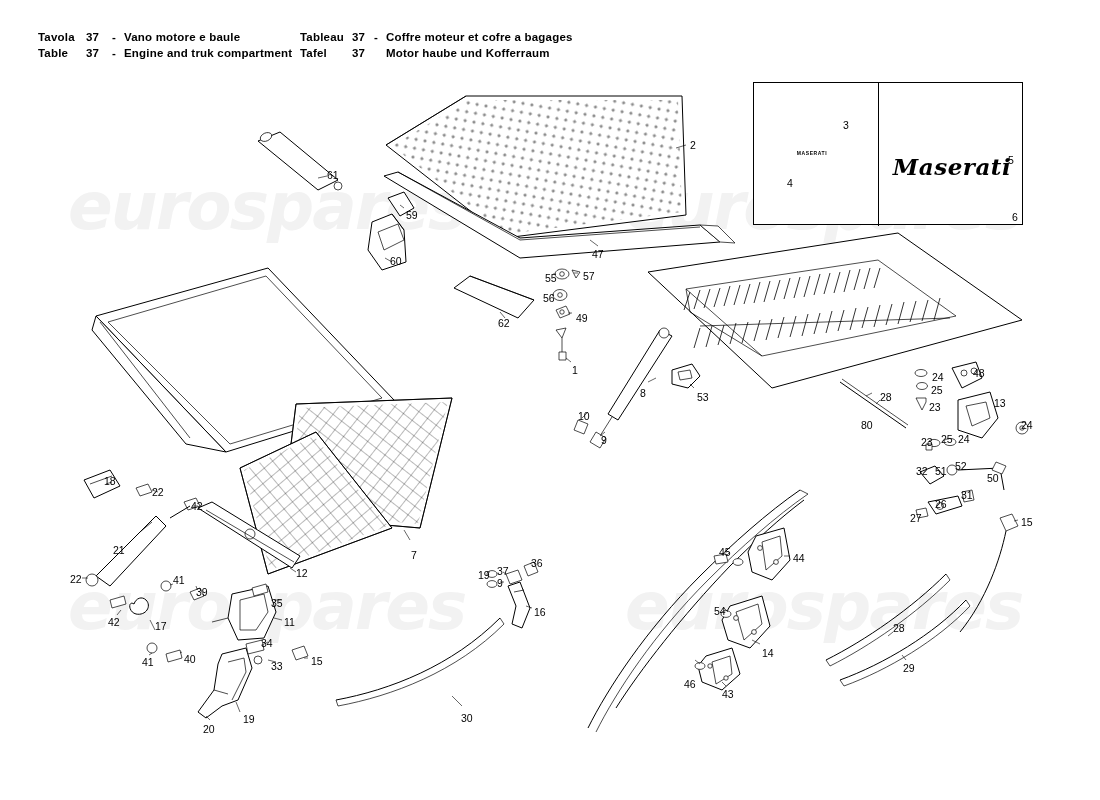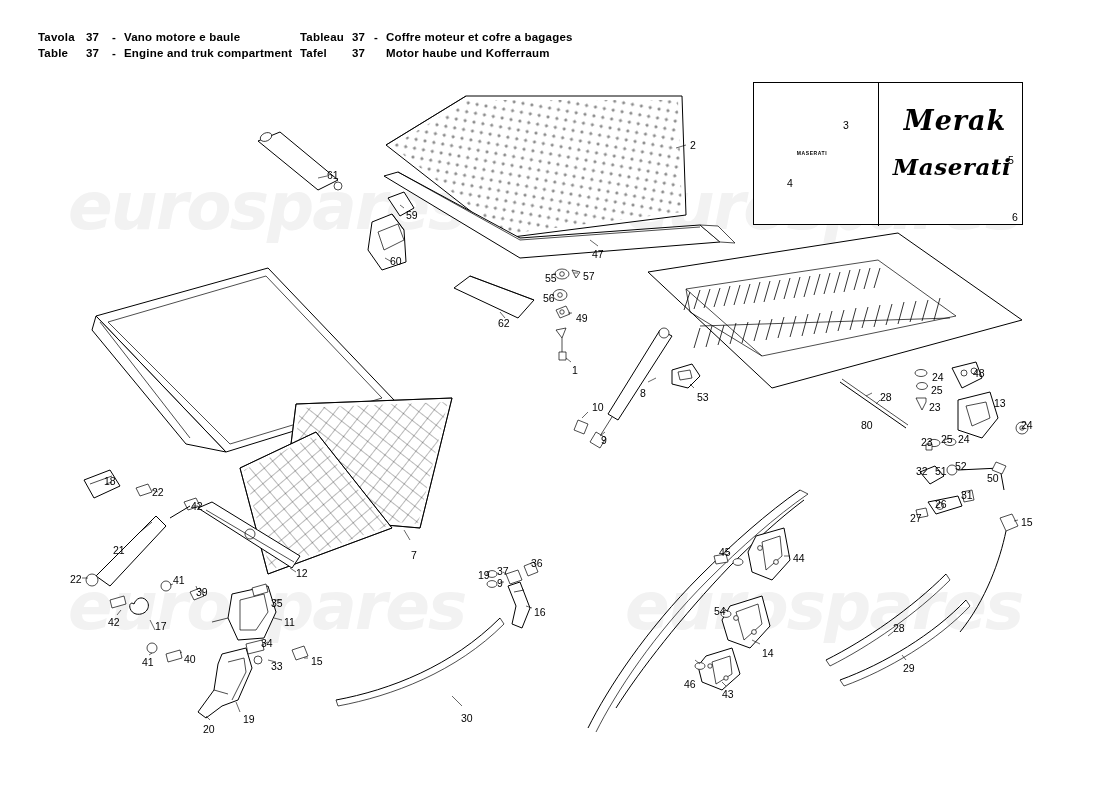--- a/index.html
+++ b/index.html
@@ -428,21 +428,20 @@
       <path class="ln" d="M840 680 C884 664 934 634 966 600"></path>
       <path class="lnt" d="M844 686 C888 670 938 640 970 606"></path>
       <path class="lnt" d="M840 680 L844 686 M966 600 L970 606"></path>
     </g>
     <path class="leader" d="M893 632 L888 636"></path>
     <path class="leader" d="M906 660 L902 655"></path>
   </svg>
 
   <div class="badgebox">
     <div class="divider"></div>
-    <div class="mark-merak">Merak</div>
     <div class="mark-maserati">Maserati</div>
   </div>
   <div style="position:absolute;left:786px;top:150px;width:52px;text-align:center;font-size:5px;font-weight:bold;letter-spacing:.6px;">MASERATI</div>
 
   <div id="callouts">
       <div class="cal" style="left: 690px; top: 140px;">2</div>
       <div class="cal" style="left: 843px; top: 120px;">3</div>
       <div class="cal" style="left: 787px; top: 178px;">4</div>
       <div class="cal" style="left: 1008px; top: 155px;">5</div>
       <div class="cal" style="left: 1012px; top: 212px;">6</div>
@@ -451,21 +450,21 @@
       <div class="cal" style="left: 390px; top: 256px;">60</div>
       <div class="cal" style="left: 592px; top: 249px;">47</div>
       <div class="cal" style="left: 545px; top: 273px;">55</div>
       <div class="cal" style="left: 583px; top: 271px;">57</div>
       <div class="cal" style="left: 543px; top: 293px;">56</div>
       <div class="cal" style="left: 576px; top: 313px;">49</div>
       <div class="cal" style="left: 498px; top: 318px;">62</div>
       <div class="cal" style="left: 572px; top: 365px;">1</div>
       <div class="cal" style="left: 640px; top: 388px;">8</div>
       <div class="cal" style="left: 697px; top: 392px;">53</div>
-      <div class="cal" style="left: 578px; top: 402px; margin-left: 14px;">10</div>
+      <div class="cal" style="left: 578px; top: 411px;">10</div>
       <div class="cal" style="left: 601px; top: 435px;">9</div>
       <div class="cal" style="left: 880px; top: 392px;">28</div>
       <div class="cal" style="left: 861px; top: 420px;">80</div>
       <div class="cal" style="left: 932px; top: 372px;">24</div>
       <div class="cal" style="left: 973px; top: 368px;">48</div>
       <div class="cal" style="left: 931px; top: 385px;">25</div>
       <div class="cal" style="left: 929px; top: 402px;">23</div>
       <div class="cal" style="left: 994px; top: 398px;">13</div>
       <div class="cal" style="left: 1021px; top: 420px;">24</div>
       <div class="cal" style="left: 921px; top: 437px;">23</div>

